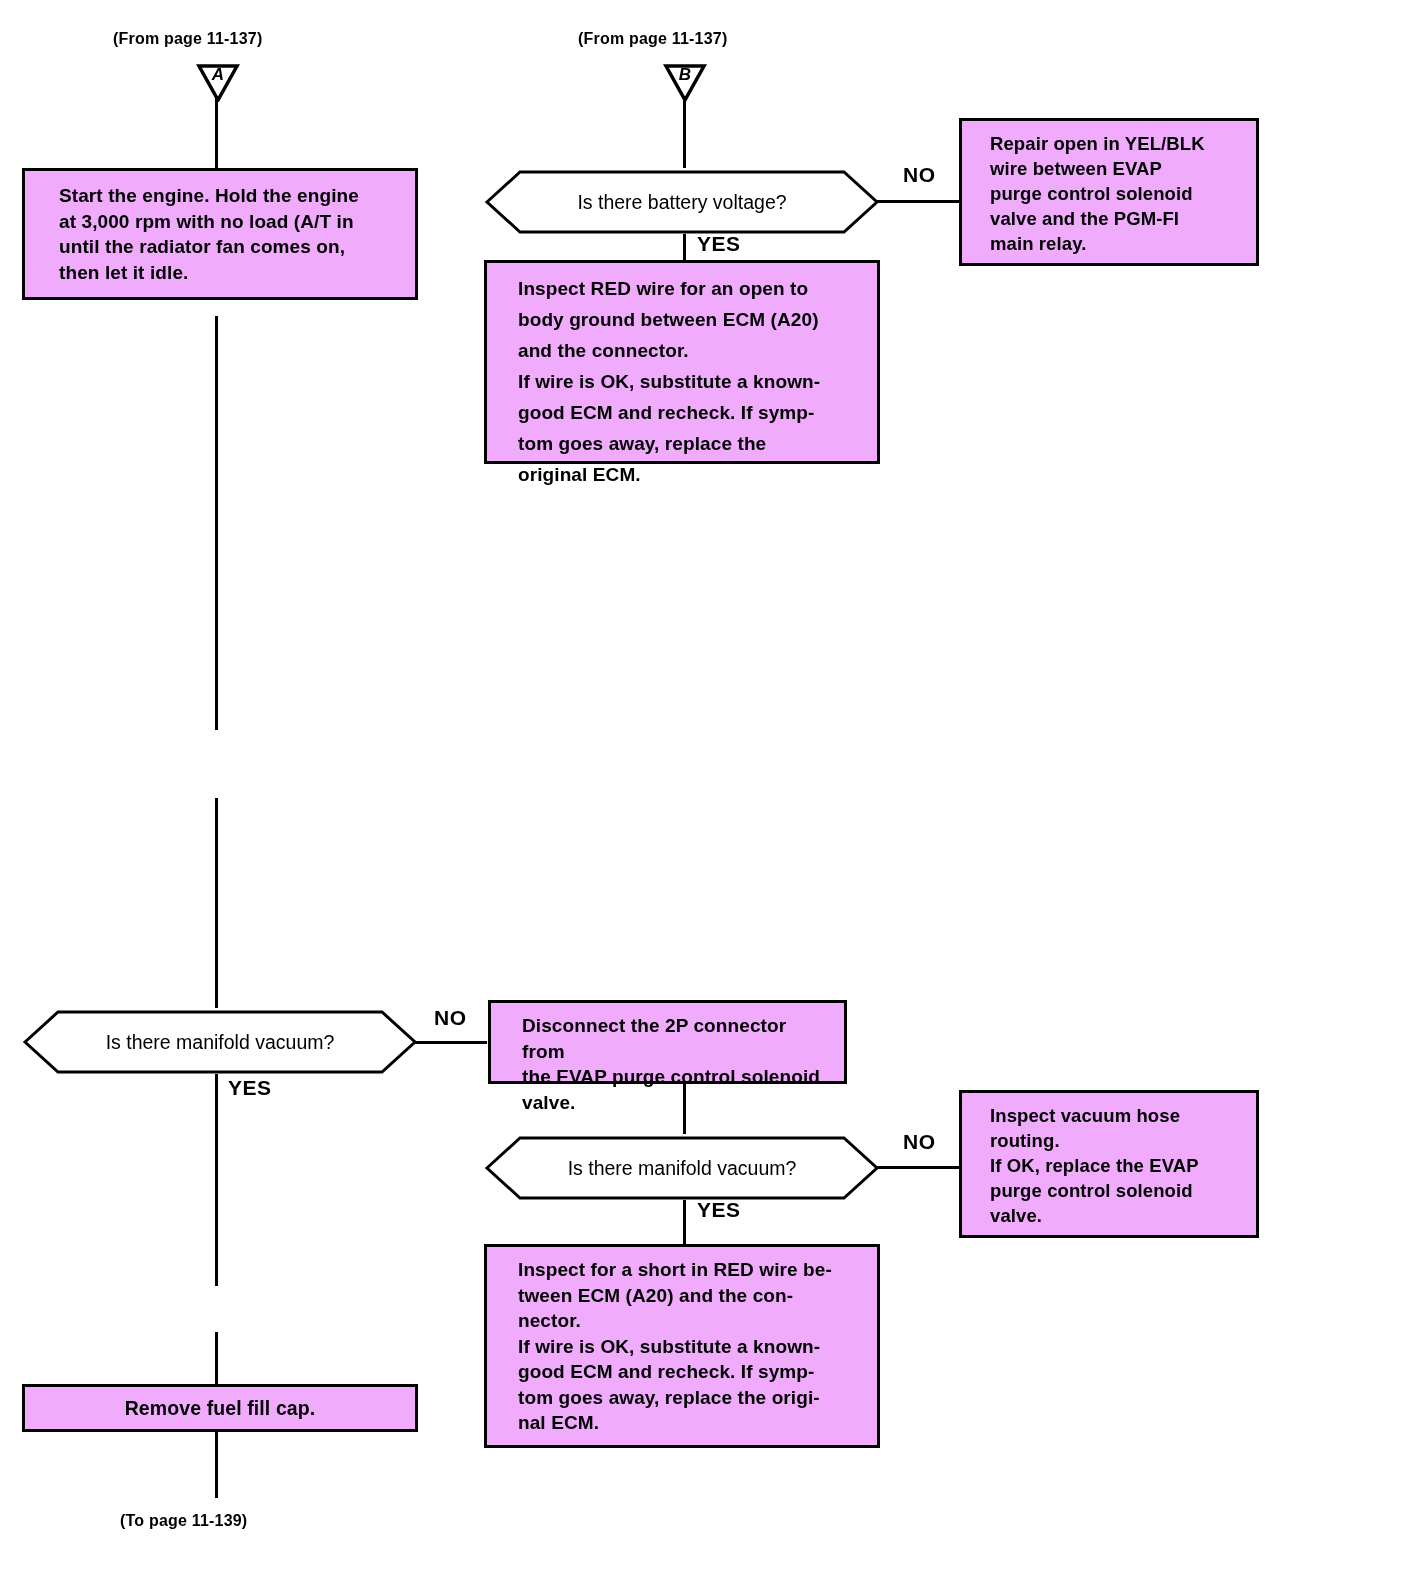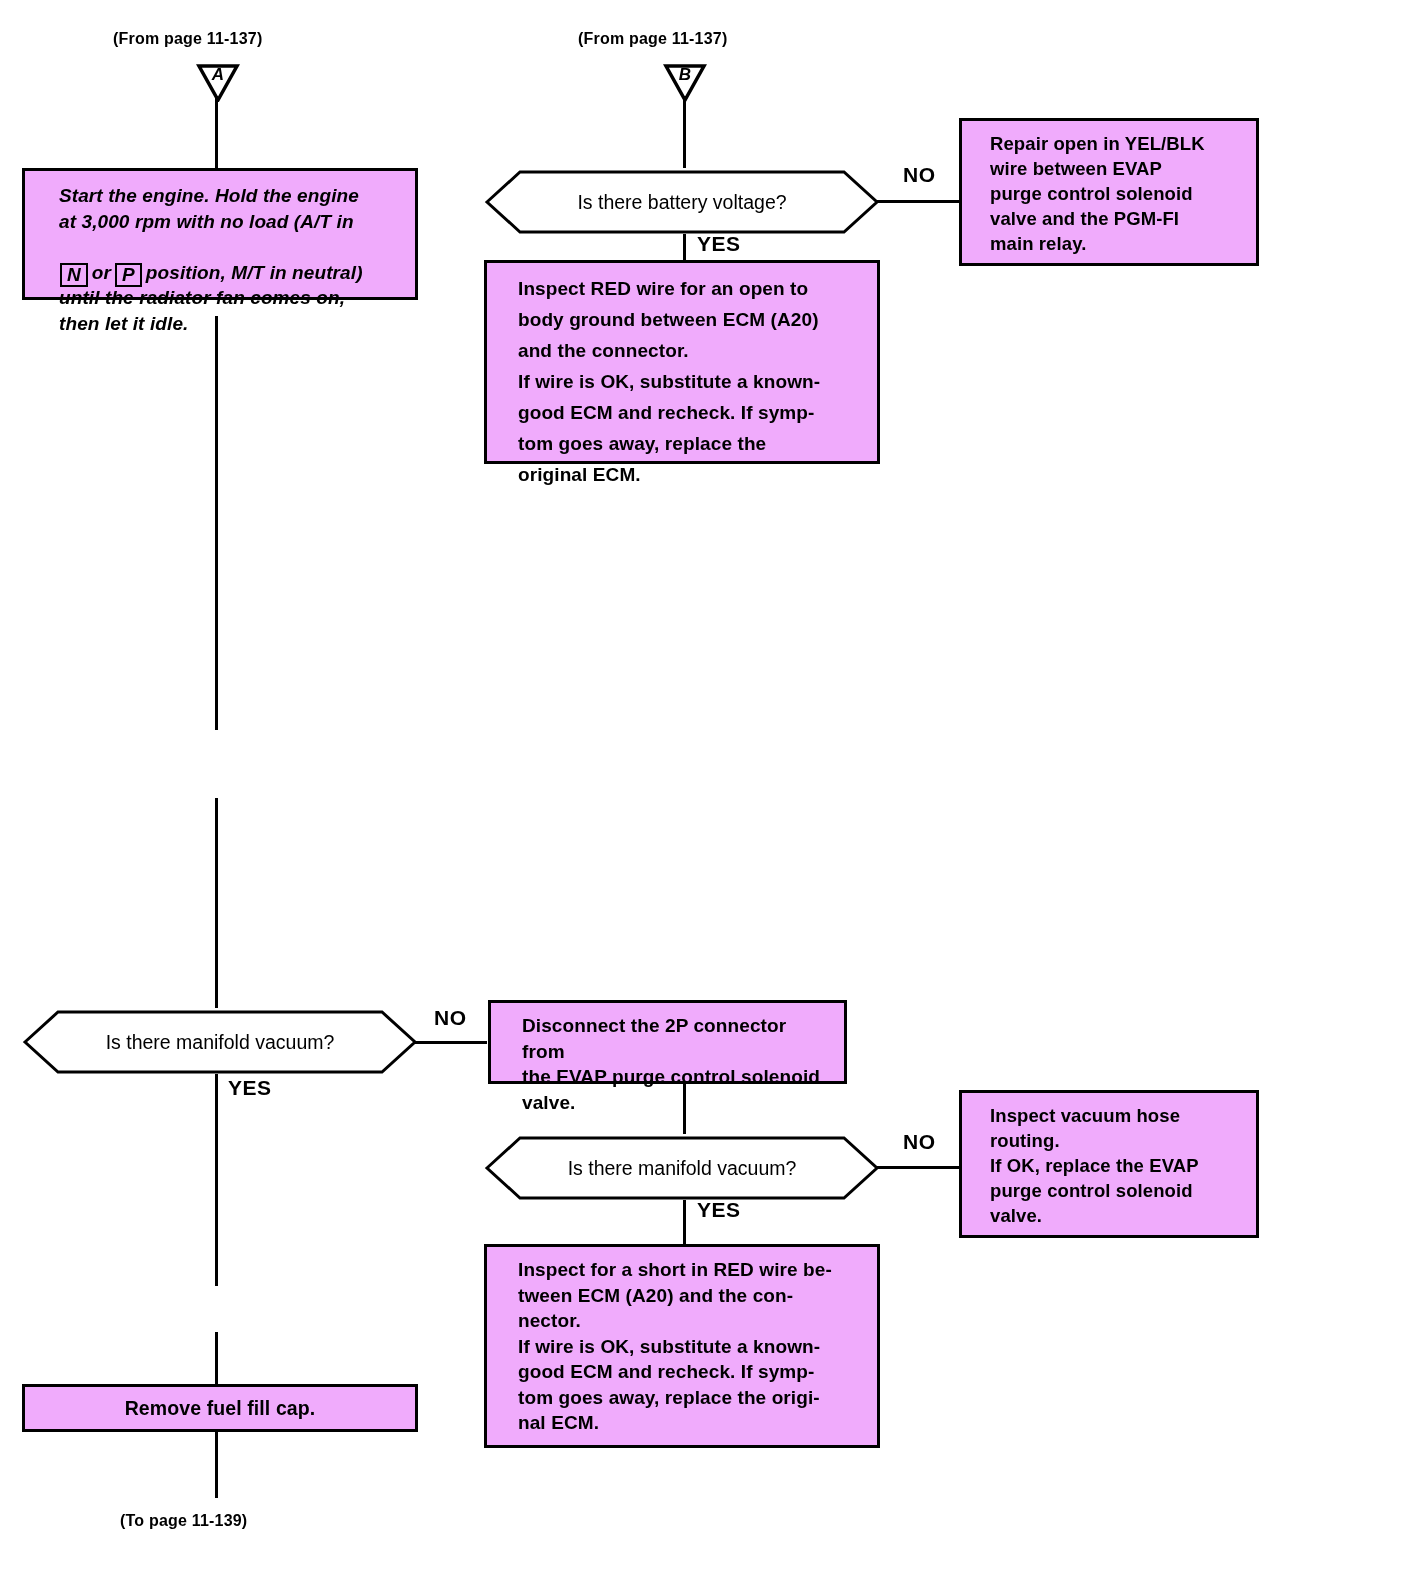--- a/index.html
+++ b/index.html
@@ -133,26 +133,23 @@
 
   <div class="conn" style="left:196px; top:62px;">
     <svg width="44" height="40" viewBox="0 0 44 40" aria-hidden="true">
       <polygon points="3,4 41,4 22,38" fill="none" stroke="#000" stroke-width="3.5"></polygon>
     </svg>
     <span class="cletter">A</span>
   </div>
 
   <div class="vline" style="left:215px; top:96px; height:72px;"></div>
 
-  <div class="node pad" style="left:22px; top:168px; width:396px; height:132px; padding:12px 14px 10px 34px; font-size:19px; line-height:25.5px;font-style:italic;">
+  <div class="node pad" style="left:22px; top:168px; width:396px; height:132px; padding:12px 14px 10px 34px; font-size:19px; line-height:25.5px;">
     <span class="txt">Start the engine. Hold the engine</span>
     <span class="txt">at 3,000 rpm with no load (A/T in</span>
-    <span class="txt" style="display:block;">
-      <span class="keycap">N</span><span style="padding:0 3px;">or</span><span class="keycap">P</span><span style="padding-left:3px;">position, M/T in neutral)</span>
-    </span>
     <span class="txt">until the radiator fan comes on,</span>
     <span class="txt">then let it idle.</span>
   </div>
 
   <div class="vline" style="left:215px; top:316px; height:414px;"></div>
 
 
   <div class="vline" style="left:215px; top:798px; height:210px;"></div>
 
   <div class="decision" style="left:22px; top:1008px; width:396px; height:68px;">

